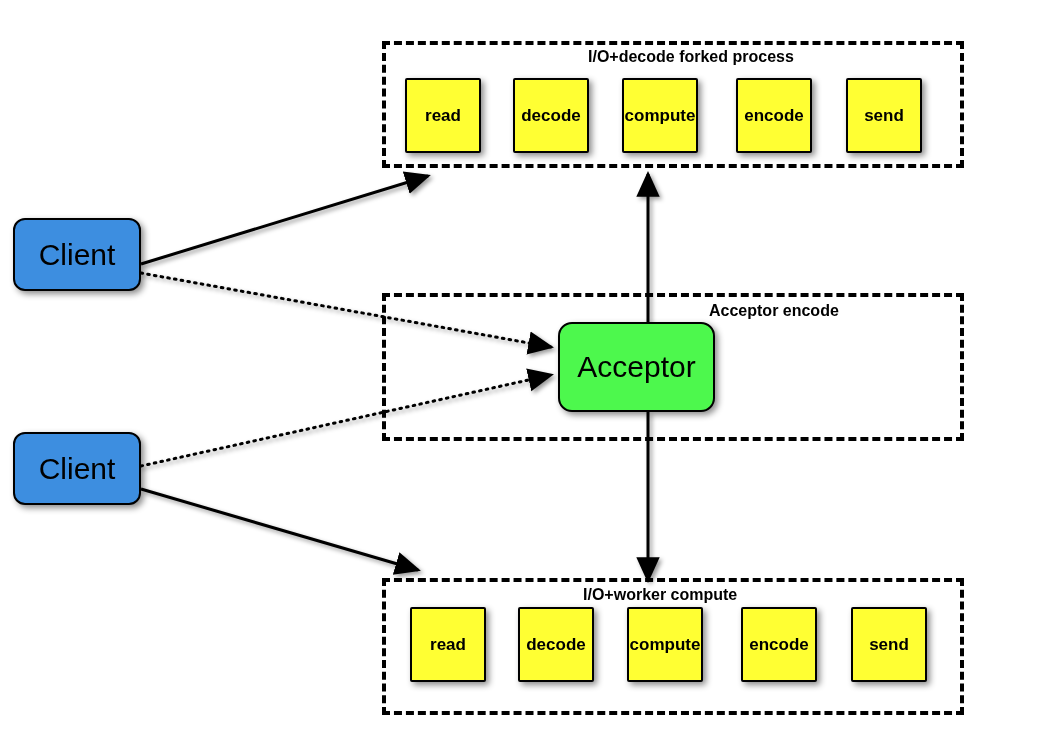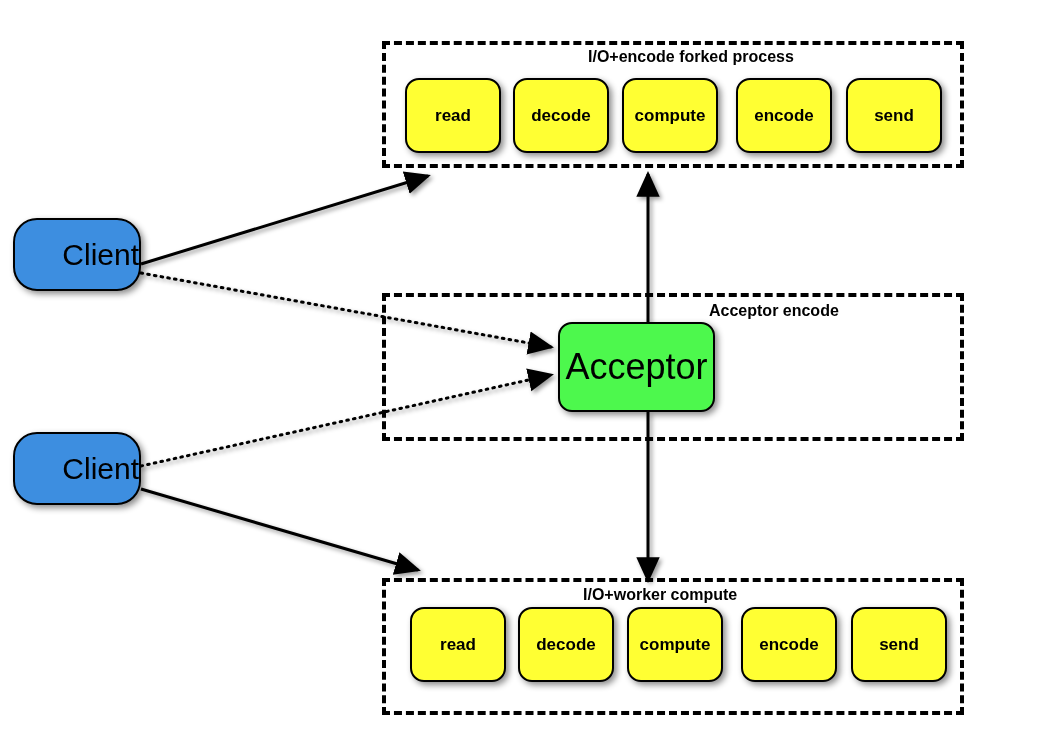--- a/index.html
+++ b/index.html
@@ -36,34 +36,33 @@
     justify-content: center;
     border: 2px solid #000000;
     color: #000000;
     text-align: center;
     line-height: 1;
     filter: drop-shadow(3px 3px 3px rgba(0,0,0,0.45));
   }
   .client-node {
     width: 128px;
     height: 73px;
-    border-radius: 24px;
+    border-radius: 12px;
     font-size: 30px;
-    justify-content: flex-end;
   }
   .acceptor-node {
     width: 157px;
     height: 90px;
     border-radius: 14px;
-    font-size: 36px;
+    font-size: 30px;
   }
   .stage-node {
-    width: 96px;
+    width: 76px;
     height: 75px;
-    border-radius: 14px;
+    border-radius: 2px;
     font-size: 17px;
     font-weight: bold;
   }
 
   .group-box {
     position: absolute;
     z-index: 2;
     box-sizing: border-box;
     border: 4px dashed #000000;
     background: transparent;
@@ -76,21 +75,21 @@
     color: #000000;
     white-space: nowrap;
   }
 </style>
 </head>
 <body>
 
 <div id="canvas">
 
   <div class="group-box" style="left:382px; top:41px; width:582px; height:127px;"></div>
-  <div class="group-label" style="left:588px; top:48px;">I/O+encode forked process</div>
+  <div class="group-label" style="left:588px; top:48px;">I/O+decode forked process</div>
 
   <div class="group-box" style="left:382px; top:293px; width:582px; height:148px;"></div>
   <div class="group-label" style="left:709px; top:302px;">Acceptor encode</div>
 
   <div class="group-box" style="left:382px; top:578px; width:582px; height:137px;"></div>
   <div class="group-label" style="left:583px; top:586px;">I/O+worker compute</div>
 
   <svg class="layer" id="edges" viewBox="0 0 1052 748">
     <defs>
       <marker id="arrowhead" markerWidth="9" markerHeight="9" refX="7.6" refY="4.5" orient="auto" markerUnits="strokeWidth">

